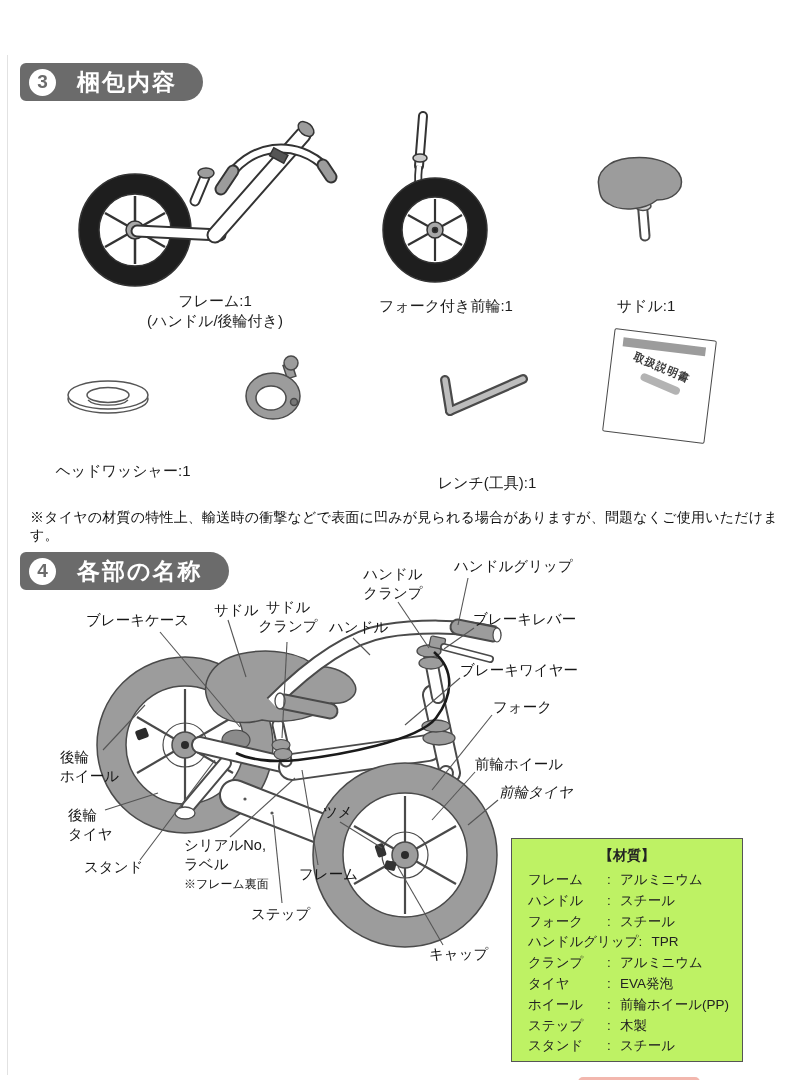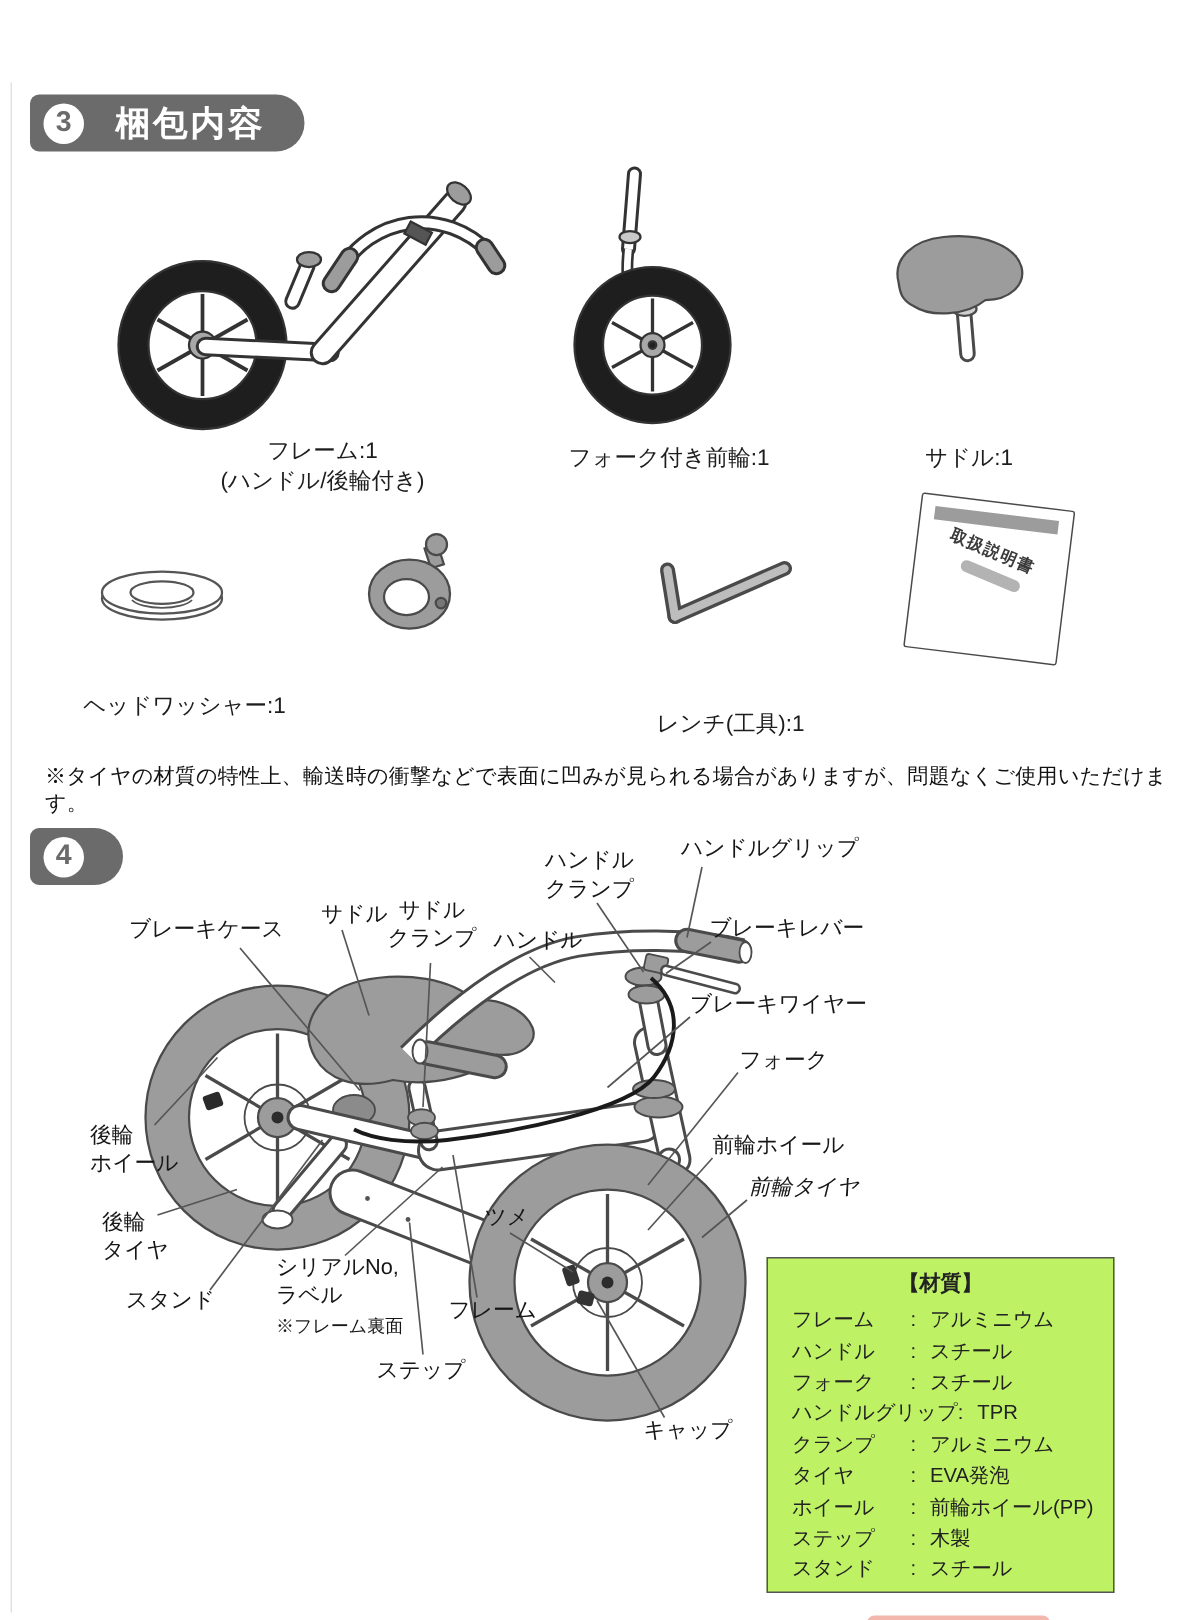--- a/index.html
+++ b/index.html
@@ -145,20 +145,21 @@
     <div class="manual-pill"></div>
   </div>
 
   <div class="caption" style="left:13px;top:461px;">ヘッドワッシャー:1</div>
   <div class="caption" style="left:377px;top:461px;margin-top:12px;">レンチ(工具):1</div>
 
   <div class="note">※タイヤの材質の特性上、輸送時の衝撃などで表面に凹みが見られる場合がありますが、問題なくご使用いただけます。</div>
 
   <div class="badge" style="left:20px;top:552px;">
     <div class="badge-num">4</div>
+    <div class="badge-title">各部の名称</div>
   </div>
 
   <svg style="left:40px;top:555px;" width="560" height="425" viewBox="0 0 560 425">
 
     <g>
       <circle cx="145" cy="190" r="88" fill="#9c9c9c" stroke="#4a4a4a" stroke-width="1.5"></circle>
       <circle cx="145" cy="190" r="59" fill="#ffffff" stroke="#4a4a4a" stroke-width="1.5"></circle>
       <g stroke="#4a4a4a" stroke-width="2.2">
         <line x1="145" y1="134" x2="145" y2="246"></line>
         <line x1="97" y1="162" x2="193" y2="218"></line>

